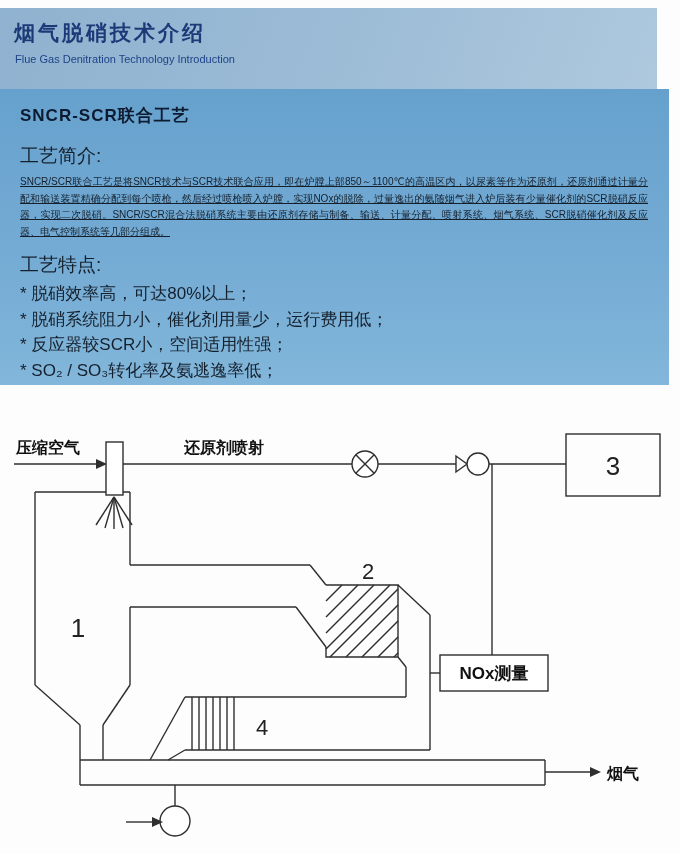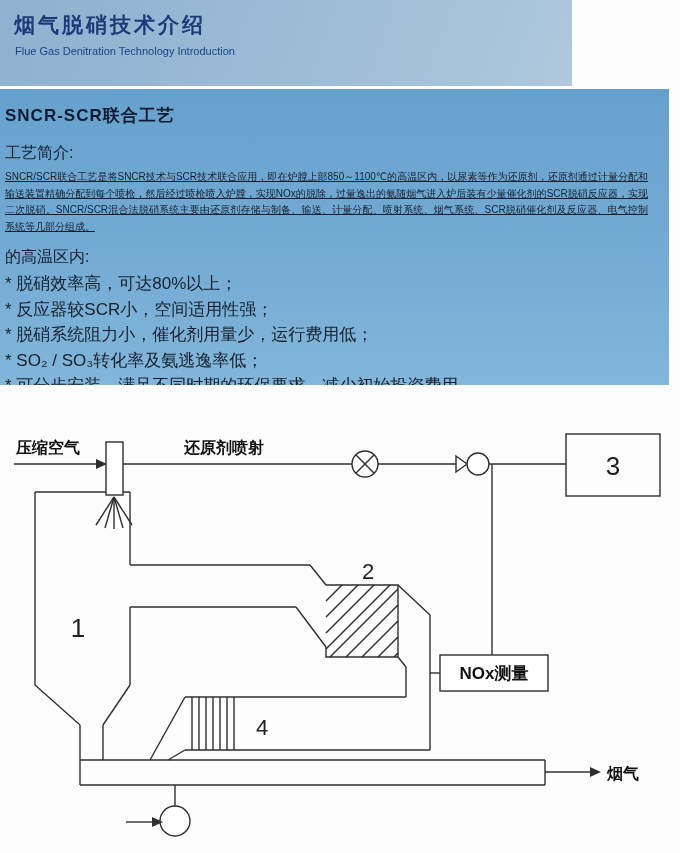--- a/index.html
+++ b/index.html
@@ -1,32 +1,32 @@
 <!DOCTYPE html>
 <html><head>
 <meta charset="utf-8">
 <style>
   html,body{margin:0;padding:0;background:#ffffff;}
   body{width:680px;height:853px;font-family:"Liberation Sans","DejaVu Sans",sans-serif;}
   .page{position:relative;width:680px;height:853px;background:#fdfdfd;overflow:hidden;}
 
   
-  .hdr{position:absolute;top:0;left:0;width:537px;height:86px;
-       background:linear-gradient(110deg,#8fb2d0 0%,#9dbcd6 55%,#aec9de 100%);padding-left:35px;}
+  .hdr{position:absolute;top:8px;left:0;width:657px;height:86px;
+       background:linear-gradient(110deg,#8fb2d0 0%,#9dbcd6 55%,#aec9de 100%);}
   .hdr-title{position:absolute;top:11px;left:14px;font-size:21px;font-weight:bold;
        color:#1c3a78;letter-spacing:3px;}
   .hdr-sub{position:absolute;top:45px;left:15px;font-size:11px;color:#1c4387;}
 
   
   .panel{position:absolute;top:89px;left:0;width:669px;height:296px;
        background:linear-gradient(180deg,#66a1cd 0%,#74abd4 55%,#82b6da 100%);
        color:#15202d;}
-  .panel-inner{padding:13px 17px 0 5px;}
+  .panel-inner{padding:13px 17px 0 20px;}
   .section-title{font-size:17px;font-weight:bold;color:#0d1b30;letter-spacing:1px;margin:2px 0 16px 0;}
-  .lbl{font-size:16px;color:#15202d;margin:0 0 5px 0;}
+  .lbl{font-size:19px;color:#15202d;margin:0 0 5px 0;}
   .intro{font-size:10px;line-height:1.66;text-align:justify;color:#15202d;margin:0 4px 12px 0;text-decoration:underline;}
   .features{margin-top:4px;}
   .features .feat{font-size:17px;line-height:1.32;margin:3px 0;color:#15202d;}
 
   
   .diagram{position:absolute;top:385px;left:0;width:680px;height:347px;background:#fdfdfd;}
   svg text{font-family:"Liberation Sans","DejaVu Sans",sans-serif;}
   .cn{font-weight:bold;fill:#111111;}
   .num{fill:#222222;}
 </style>
@@ -38,25 +38,25 @@
   <div class="hdr">
     <div class="hdr-title">烟气脱硝技术介绍</div>
     <div class="hdr-sub">Flue Gas Denitration Technology Introduction</div>
   </div>
 
   <div class="panel">
     <div class="panel-inner">
       <div class="section-title">SNCR-SCR联合工艺</div>
       <div class="lbl">工艺简介:</div>
       <div class="intro">SNCR/SCR联合工艺是将SNCR技术与SCR技术联合应用，即在炉膛上部850～1100℃的高温区内，以尿素等作为还原剂，还原剂通过计量分配和输送装置精确分配到每个喷枪，然后经过喷枪喷入炉膛，实现NOx的脱除，过量逸出的氨随烟气进入炉后装有少量催化剂的SCR脱硝反应器，实现二次脱硝。SNCR/SCR混合法脱硝系统主要由还原剂存储与制备、输送、计量分配、喷射系统、烟气系统、SCR脱硝催化剂及反应器、电气控制系统等几部分组成。</div>
-      <div class="lbl">的高温区内:</div>
+      <div class="lbl">工艺特点:</div>
       <div class="features">
         <div class="feat">* 脱硝效率高，可达80%以上；</div>
+        <div class="feat">* 脱硝系统阻力小，催化剂用量少，运行费用低；</div>
         <div class="feat">* 反应器较SCR小，空间适用性强；</div>
-        <div class="feat">* 脱硝系统阻力小，催化剂用量少，运行费用低；</div>
         <div class="feat">* SO₂ / SO₃转化率及氨逃逸率低；</div>
         <div class="feat">* 可分步安装，满足不同时期的环保要求，减少初始投资费用。</div>
       </div>
     </div>
   </div>
 
   <div class="diagram">
     <svg width="680" height="468" viewBox="0 0 680 468">
 
       <g stroke="#2e2e2e" stroke-width="1.4" fill="none">

